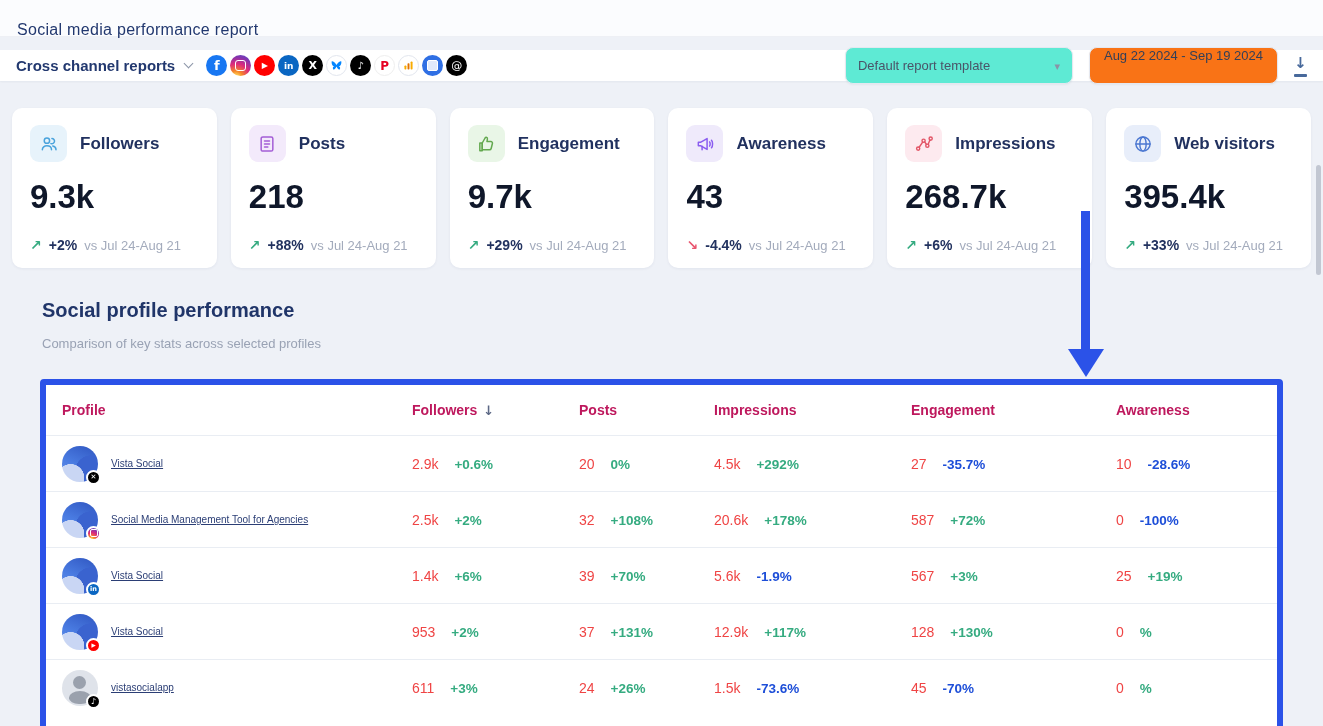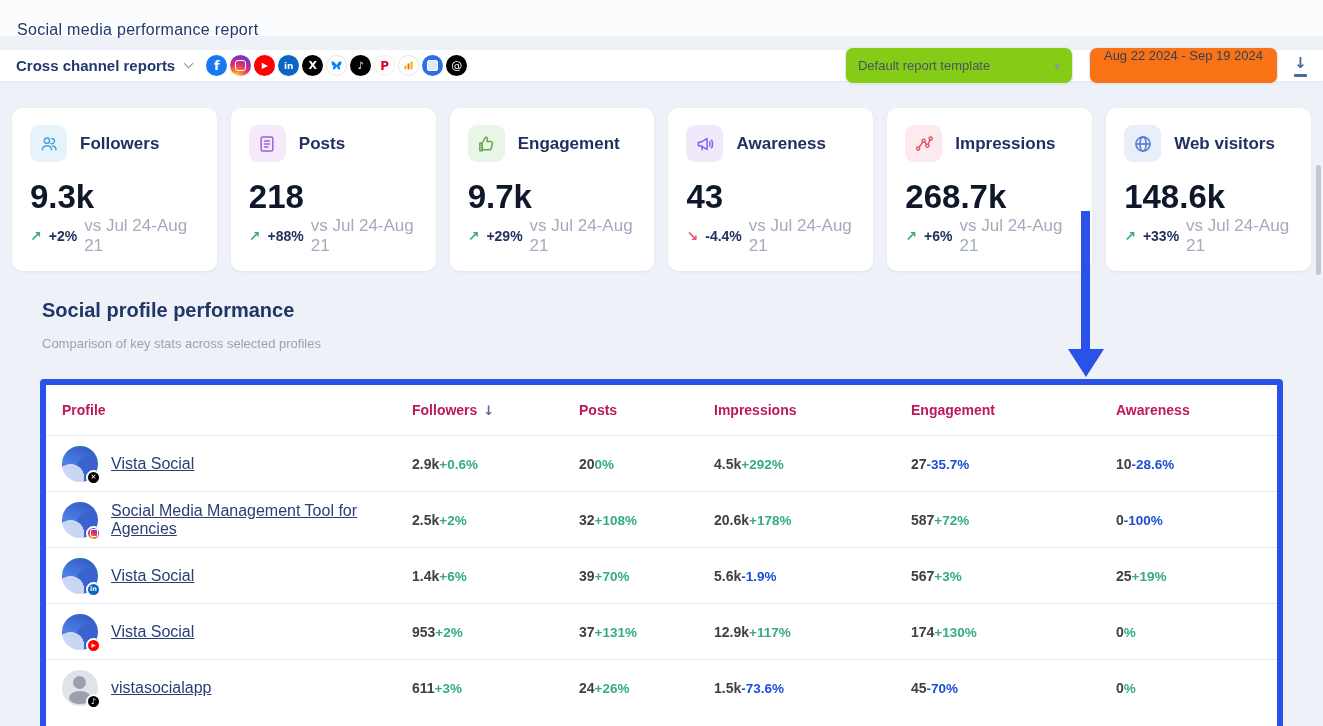--- a/index.html
+++ b/index.html
@@ -36,21 +36,21 @@
   .si-linkedin { background:#0a66c2; } .si-linkedin::before { content:"in"; font-size:9px; }
   .si-x { background:#000; } .si-x::before { content:"X"; font-size:11px; }
   .si-bluesky { background:#fff; border:1px solid #e2e6ee; }
   .si-tiktok { background:#000; } .si-tiktok::before { content:"♪"; font-size:10px; }
   .si-pinterest { background:#fff; border:1px solid #eee; } .si-pinterest::before { content:"P"; color:#e60023; font-size:12px; }
   .si-ga { background:#fff; border:1px solid #e2e6ee; }
   .si-gbp { background:#2f6fe4; } .si-gbp::before { content:""; width:9px; height:9px; border:1.5px solid #fff; border-radius:2px; background:rgba(255,255,255,.85); }
   .si-threads { background:#000; } .si-threads::before { content:"@"; font-size:11px; font-weight:400; }
 
   .toolbar-right { margin-left:auto; display:flex; align-items:center; gap:16px; }
-  .select-box { width:228px; height:37px; border:1px solid #e4e8f0; border-radius:8px; background:#84cc16;
+  .select-box { width:228px; height:37px; border:1px solid #e4e8f0; border-radius:8px; background:#5eead4;
     display:flex; align-items:center; justify-content:space-between; padding:0 12px;
     font-size:13px; color:#4a5468; cursor:pointer; box-shadow:0 1px 2px rgba(20,30,60,.05); }
   .select-caret::before { content:"▾"; color:#8a93a6; font-size:11px; font-family:"DejaVu Sans",sans-serif; }
   .date-box { height:37px; border:1px solid #e4e8f0; border-radius:8px; background:#f97316; padding:0 14px;
     display:flex; align-items:flex-start; font-size:13px; font-weight:500; color:#333f58; cursor:pointer;
     box-shadow:0 1px 2px rgba(20,30,60,.05); }
   .download-btn { display:flex; flex-direction:column; align-items:center; cursor:pointer; color:#48699b; }
   .dl-arrow::before { content:"↓"; font-weight:700; font-size:15px; line-height:13px; font-family:"DejaVu Sans",sans-serif; }
   .dl-bar { width:13px; height:2.5px; background:#48699b; border-radius:1px; margin-top:2px; }
 
@@ -67,41 +67,41 @@
   .chip-awareness { background:#efeafb; color:#8a5cf0; }
   .chip-impressions { background:#fdeaef; color:#e25566; }
   .chip-web { background:#e8eefa; color:#4b77d1; }
   .card-label { font-size:17px; font-weight:700; color:#21315f; }
   .card-value { font-size:33px; font-weight:600; color:#0f172a; margin-top:16px; }
   .card-foot { margin-top:auto; display:flex; align-items:center; gap:7px; }
   .trend-arrow { font-family:"DejaVu Sans",sans-serif; font-size:14px; font-weight:700; }
   .trend-arrow.up::before { content:"↗"; color:#35ab80; }
   .trend-arrow.down::before { content:"↘"; color:#e9556f; }
   .card-change { font-size:14px; font-weight:700; color:#22325f; }
-  .card-vs { font-size:17px; color:#a3abbc; }
+  .card-vs { font-size:13px; color:#a3abbc; }
 
   
   .section-title { position:absolute; left:42px; top:299px; font-size:20px; font-weight:800; color:#203569; }
   .section-sub { position:absolute; left:42px; top:336px; font-size:13px; color:#99a2b4; }
 
   
   .anno-shaft { position:absolute; left:1081px; top:211px; width:9px; height:140px; background:#2b52e8; z-index:5; }
   .anno-head { position:absolute; left:1068px; top:349px; width:0; height:0; z-index:5;
     border-left:18px solid transparent; border-right:18px solid transparent; border-top:28px solid #2b52e8; }
 
   
   .table-box { position:absolute; left:40px; top:379px; width:1243px; height:400px;
     background:#fff; border:6px solid #2b52e8; border-radius:4px; z-index:4; }
   .trow { display:grid; grid-template-columns:350px 167px 135px 197px 205px 1fr;
     align-items:center; padding-left:16px; height:56px; border-top:1px solid #e9edf3; }
   .trow.head { height:50px; border-top:none; }
   .th { font-size:14px; font-weight:700; color:#be185d; display:flex; align-items:center; gap:6px; }
   .sort-icon::before { content:"↓"; font-size:13px; color:#5c6885; font-family:"DejaVu Sans",sans-serif; }
-  .num { font-size:14px; font-weight:700; color:#404040; }
-  .chg { font-size:13.5px; font-weight:600; margin-left:0; }
+  .num { font-size:14px; font-weight:400; color:#ef4444; }
+  .chg { font-size:13.5px; font-weight:600; margin-left:16px; }
   .chg.pos { color:#35ab80; }
   .chg.neg { color:#1d4ed8; }
 
   .profile-cell { display:flex; align-items:center; gap:13px; }
   .avatar { width:36px; height:36px; border-radius:50%; position:relative; flex:none; }
   .avatar.vista { background:
       radial-gradient(circle at 24% 88%, #c9d6f4 0 32%, rgba(0,0,0,0) 33%),
       radial-gradient(circle at 82% 72%, #3a63cf 0 42%, rgba(0,0,0,0) 43%),
       linear-gradient(205deg, #2f55c0 0%, #4a7ce2 55%, #6d97ea 100%); }
   .avatar.person { background:#dfe3ea; overflow:visible; }
@@ -111,21 +111,21 @@
     border-radius:50% 50% 45% 45%; background:#9aa1ad; }
   .badge { position:absolute; right:-3px; bottom:-3px; width:15px; height:15px; border-radius:50%;
     border:2px solid #fff; display:flex; align-items:center; justify-content:center; color:#fff; z-index:2; }
   .badge::before { font-family:"DejaVu Sans",sans-serif; font-weight:700; }
   .badge.x { background:#000; } .badge.x::before { content:"✕"; font-size:7px; }
   .badge.instagram { background:radial-gradient(circle at 28% 110%, #fedc5d 0 8%, #f58529 26%, #dd2a7b 52%, #8134af 78%, #515bd4 100%); }
   .badge.instagram::before { content:""; width:6px; height:6px; border:1.2px solid #fff; border-radius:2px; }
   .badge.linkedin { background:#0a66c2; } .badge.linkedin::before { content:"in"; font-size:6.5px; }
   .badge.youtube { background:#ff0000; } .badge.youtube::before { content:"▶"; font-size:5.5px; }
   .badge.tiktok { background:#000; } .badge.tiktok::before { content:"♪"; font-size:8px; }
-  .profile-link { font-size:16px; font-weight:500; color:#2b3e75; text-decoration:underline; cursor:pointer; }
+  .profile-link { font-size:10px; font-weight:500; color:#2b3e75; text-decoration:underline; cursor:pointer; }
 
   
   .scroll-thumb { position:absolute; right:2px; top:165px; width:5px; height:110px;
     background:#c2c7d2; border-radius:3px; }
 </style>
 </head>
 <body>
 
 <div class="titlebar">
   <div class="page-title">Social media performance report</div>
@@ -270,21 +270,21 @@
     <div class="card-head">
       <span class="chip chip-web">
           <svg width="20" height="20" viewBox="0 0 24 24" fill="none" stroke="currentColor" stroke-width="1.7" stroke-linecap="round">
             <circle cx="12" cy="12" r="8.5"></circle>
             <ellipse cx="12" cy="12" rx="3.8" ry="8.5"></ellipse>
             <path d="M3.5 12h17"></path>
           </svg>
         </span>
       <span class="card-label">Web visitors</span>
     </div>
-    <div class="card-value">148.6k</div>
+    <div class="card-value">395.4k</div>
     <div class="card-foot">
       <span class="trend-arrow up"></span>
       <span class="card-change">+33%</span>
       <span class="card-vs">vs Jul 24-Aug 21</span>
     </div>
   </div>
 </div>
 
 <div class="section-title">Social profile performance</div>
 <div class="section-sub">Comparison of key stats across selected profiles</div>
@@ -360,21 +360,21 @@
   <div class="trow">
     <div class="profile-cell">
       <span class="avatar vista">
           <span class="badge youtube"></span>
         </span>
       <a class="profile-link">Vista Social</a>
     </div>
     <div><span class="num">953</span><span class="chg pos">+2%</span></div>
     <div><span class="num">37</span><span class="chg pos">+131%</span></div>
     <div><span class="num">12.9k</span><span class="chg pos">+117%</span></div>
-    <div><span class="num">174</span><span class="chg pos">+130%</span></div>
+    <div><span class="num">128</span><span class="chg pos">+130%</span></div>
     <div><span class="num">0</span><span class="chg pos">%</span></div>
   </div>
 
   <div class="trow">
     <div class="profile-cell">
       <span class="avatar person">
           <span class="badge tiktok"></span>
         </span>
       <a class="profile-link">vistasocialapp</a>
     </div>

